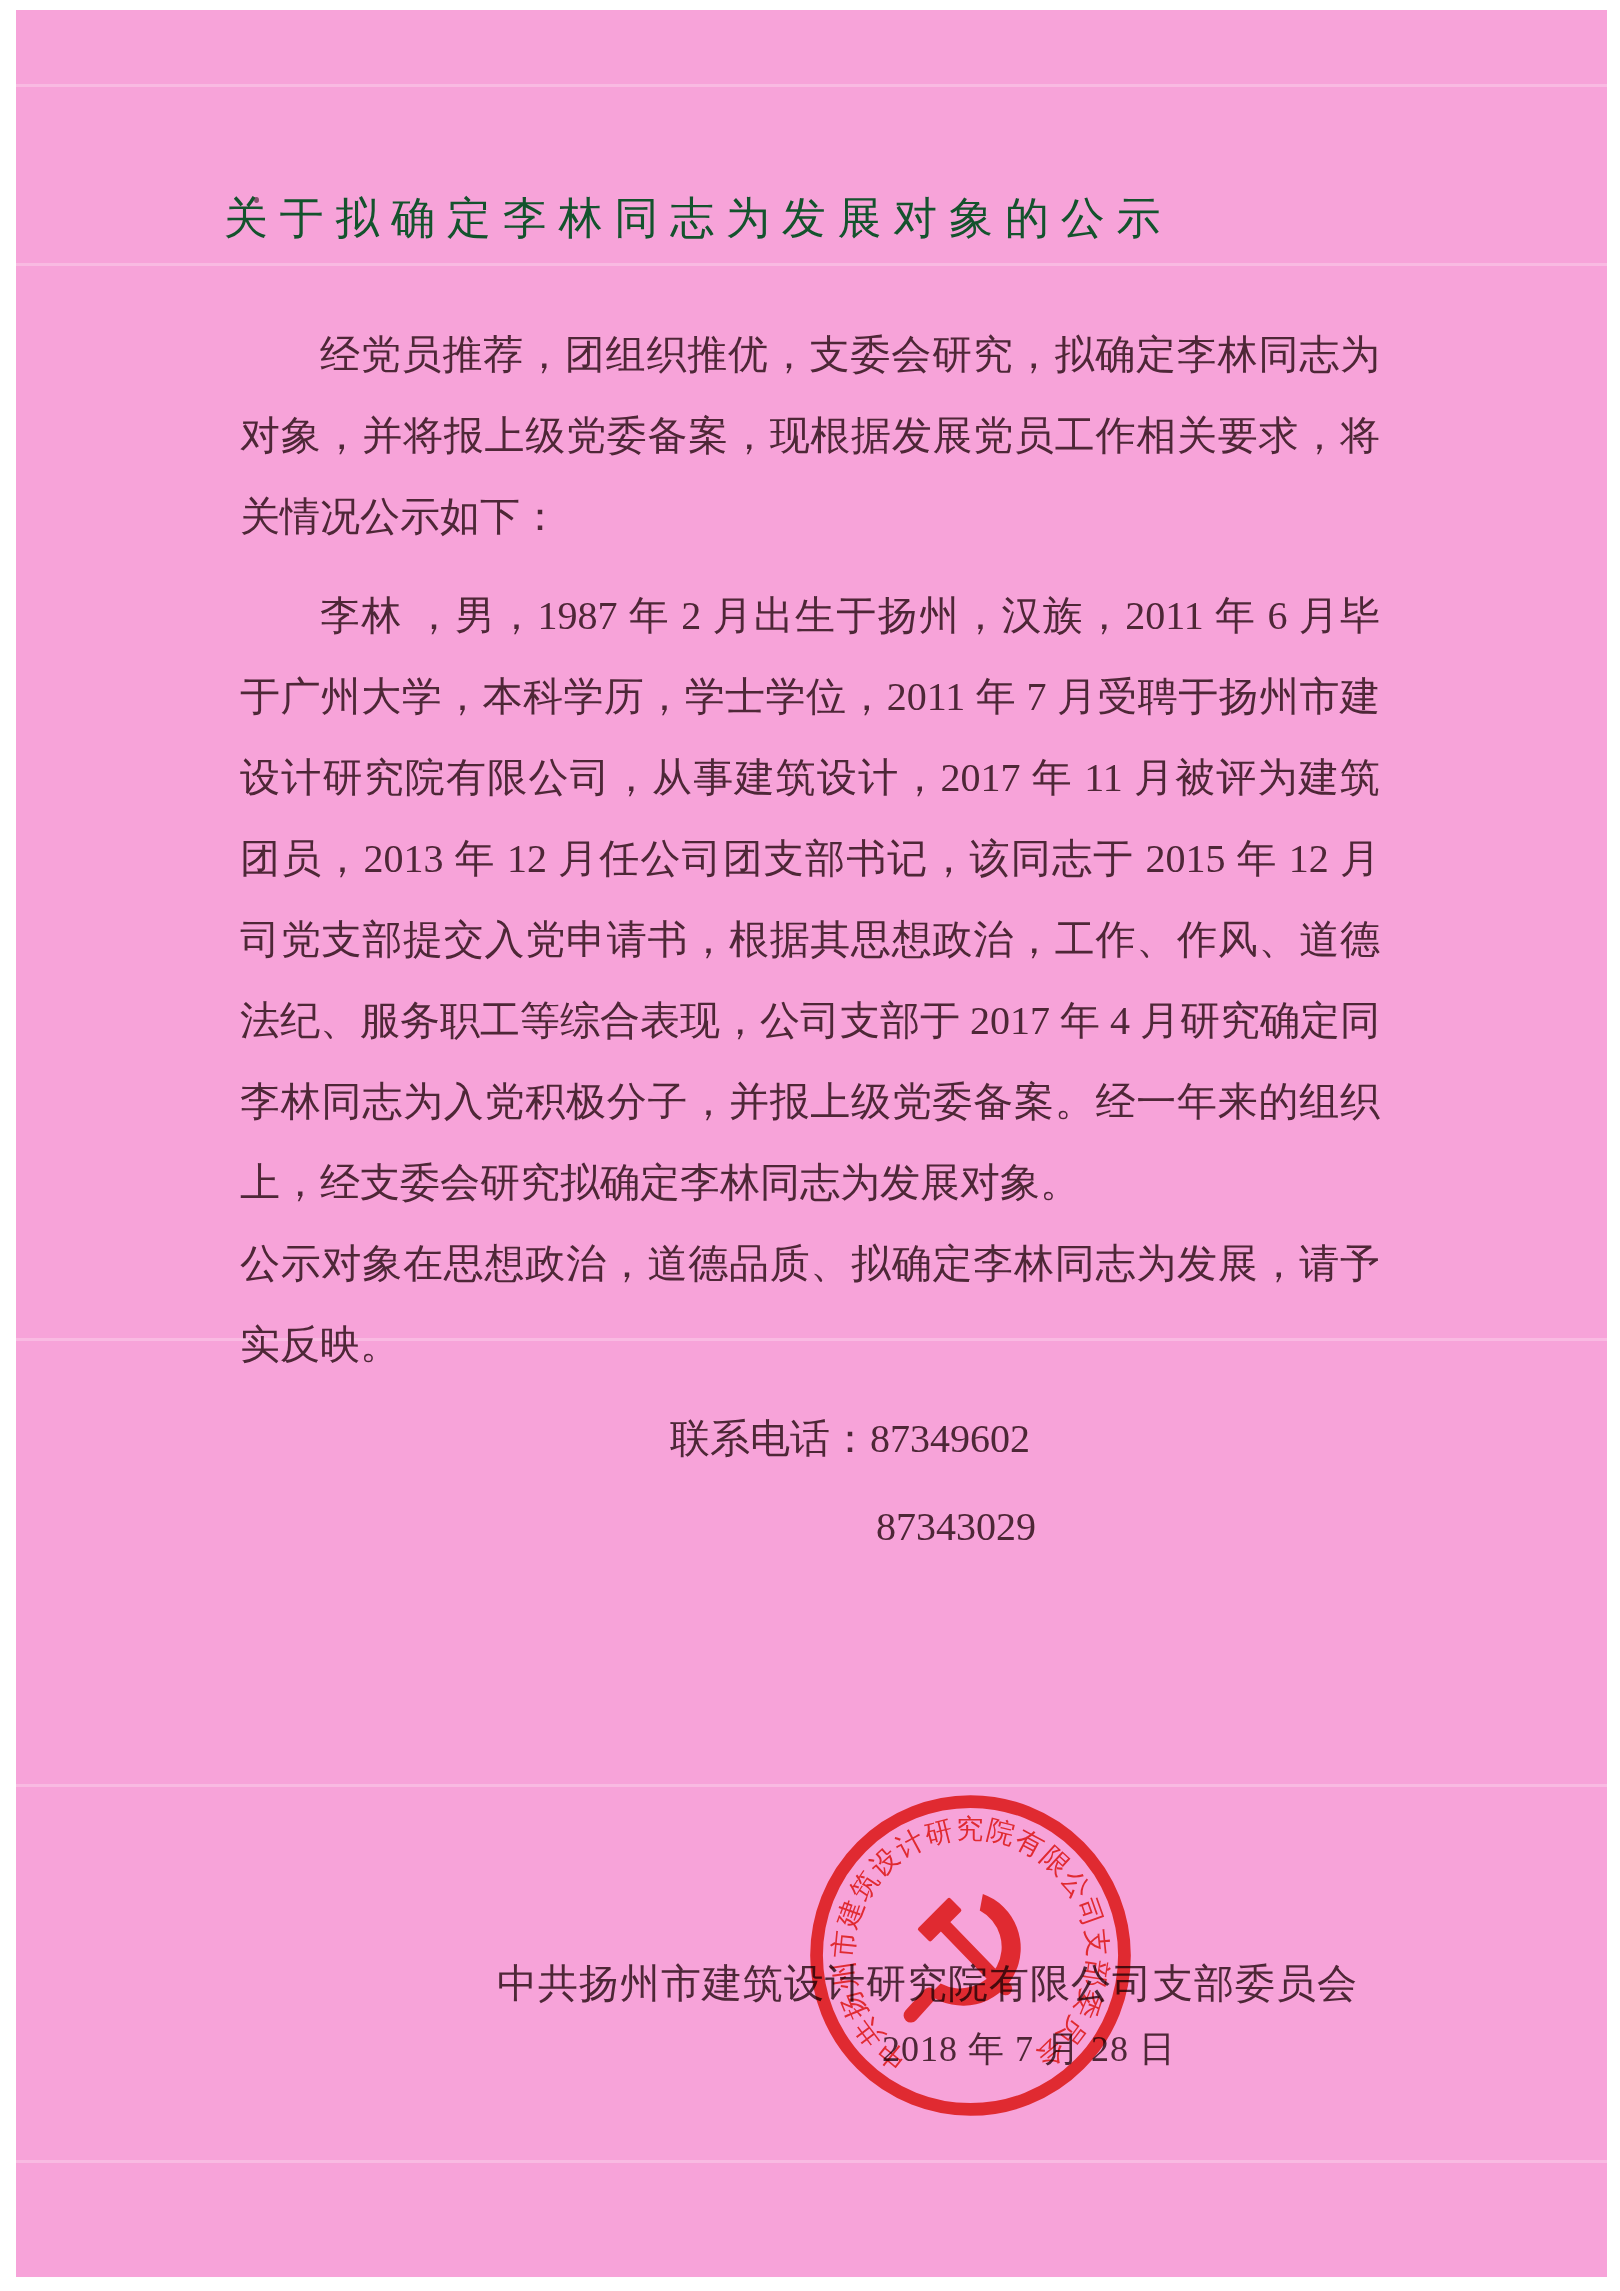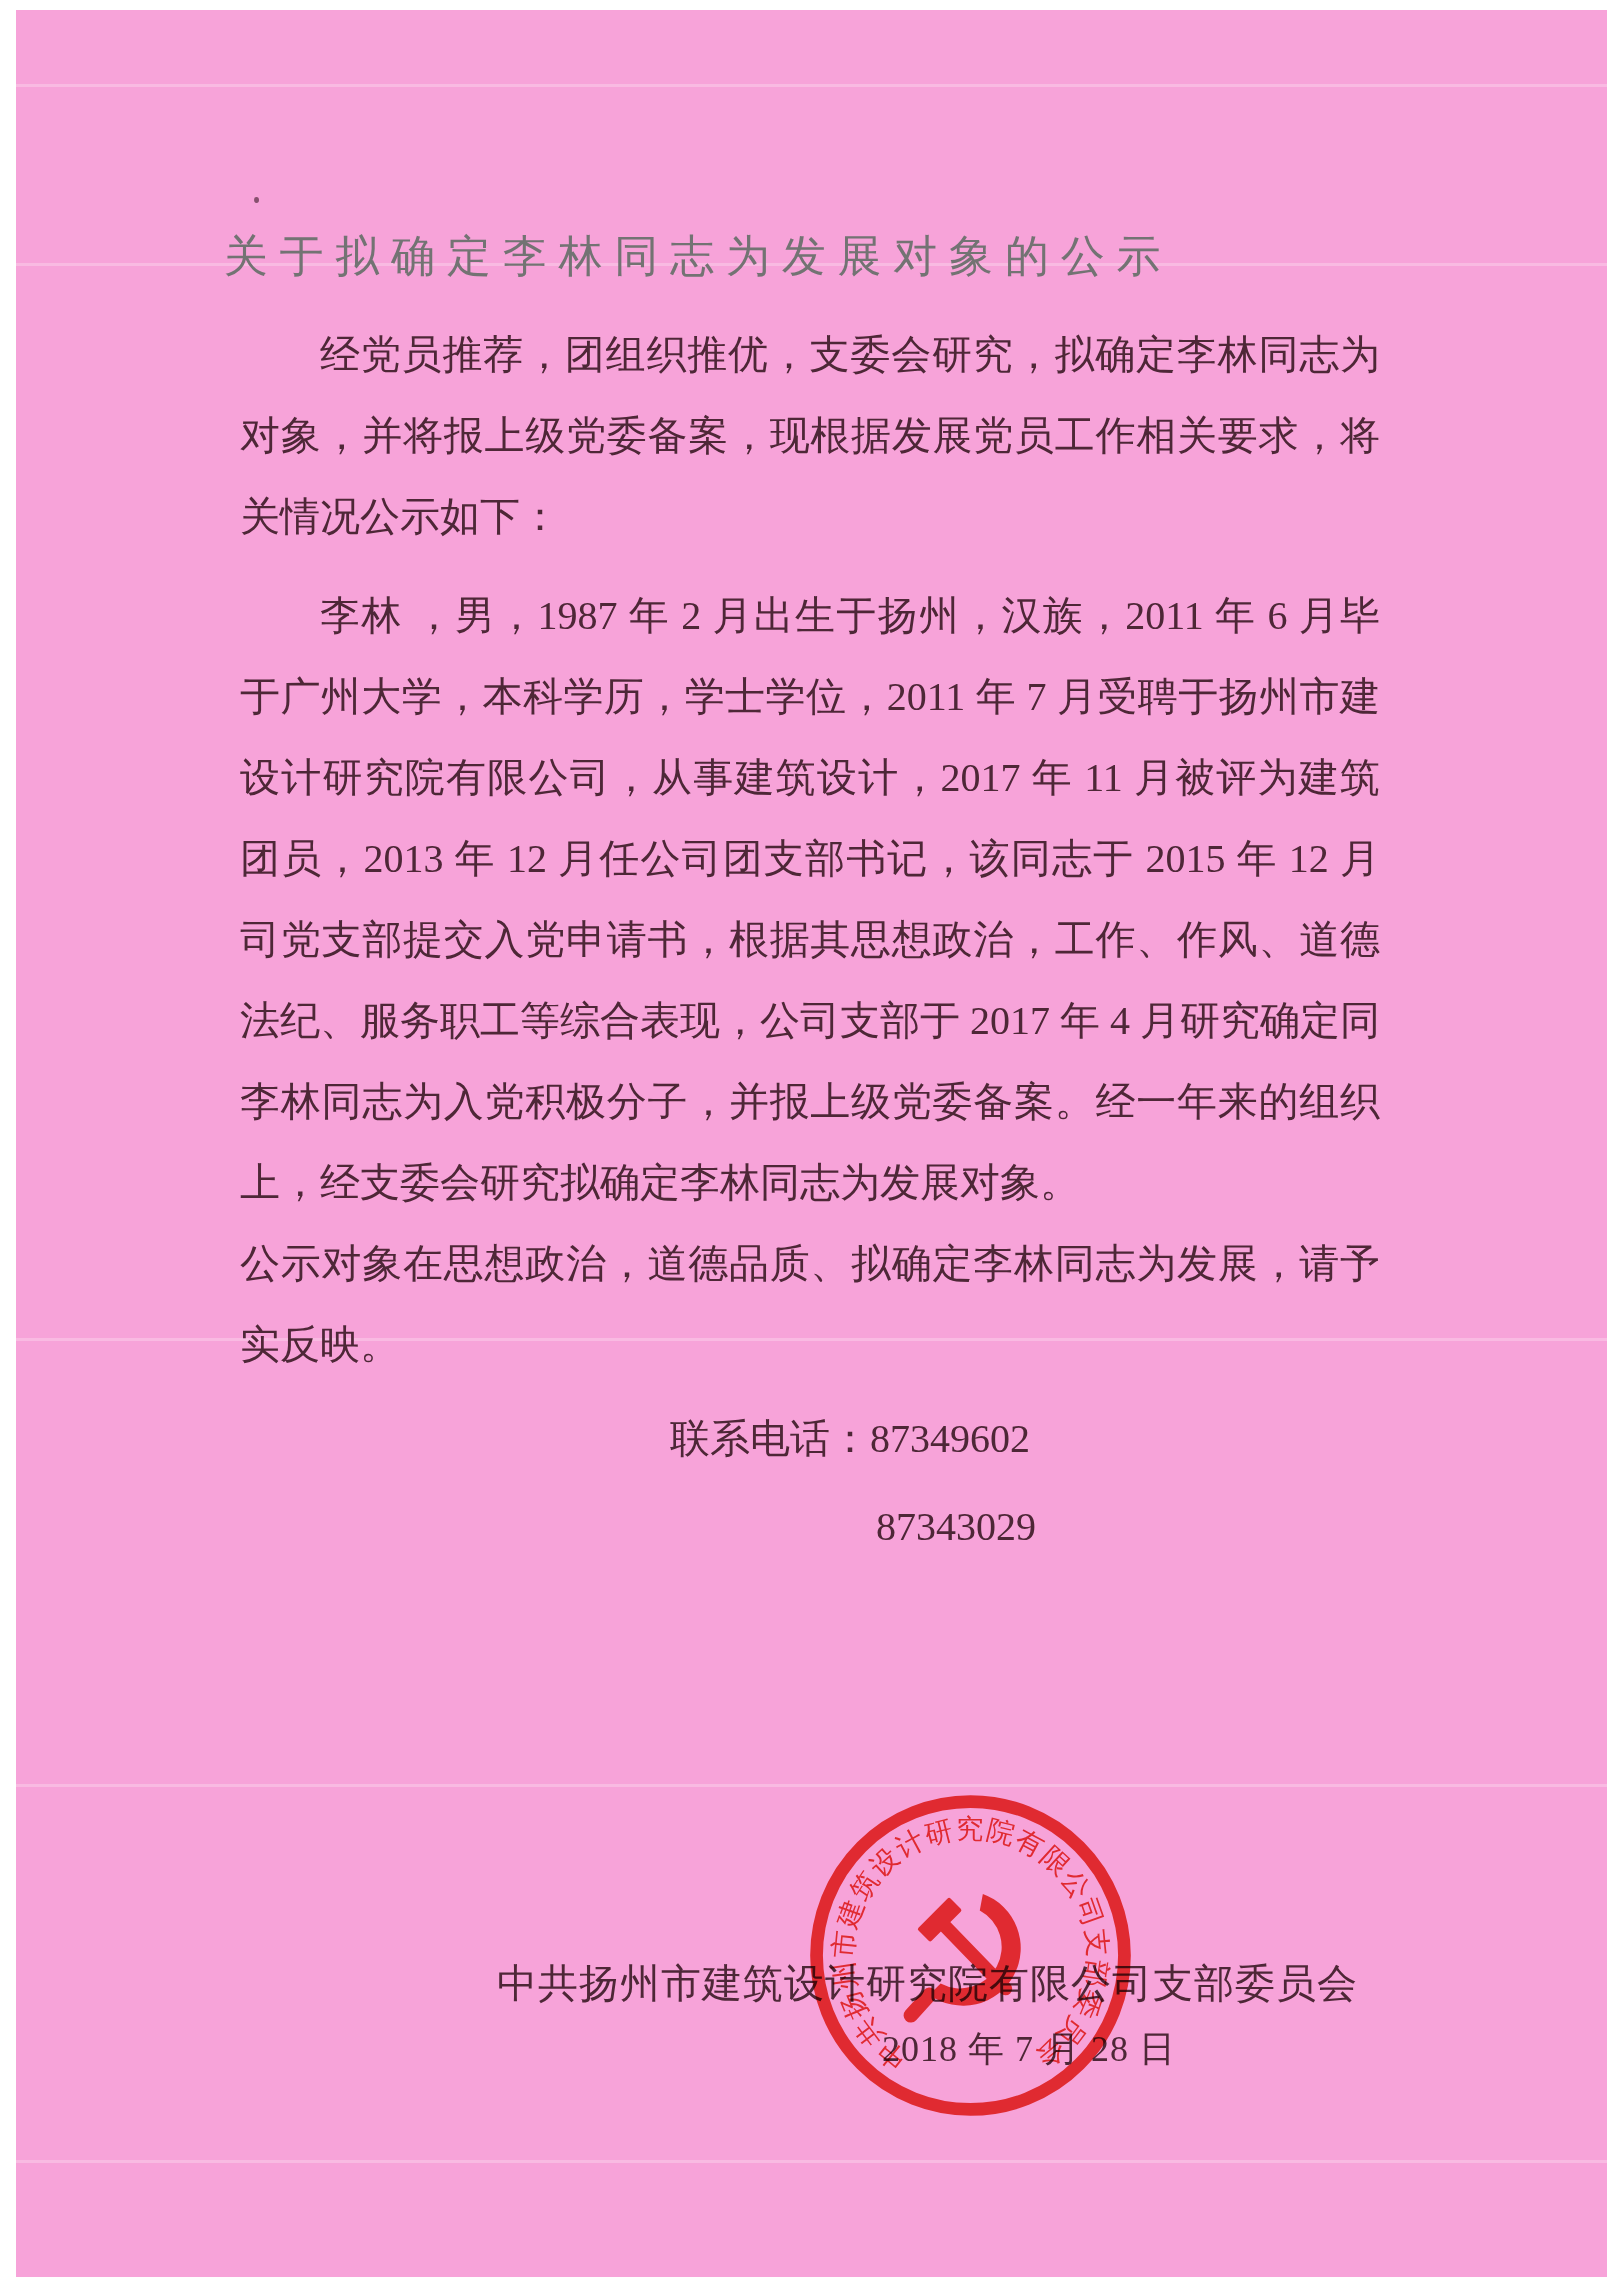--- a/index.html
+++ b/index.html
@@ -22,23 +22,22 @@
     background:rgba(255,255,255,0.25);
   }
   .speck{
     position:absolute;width:4.9px;height:5.9px;border-radius:50%;
     background:rgba(74,35,52,0.65);
   }
   .title{
     position:absolute;left:0;top:189px;width:1396px;
     text-align:center;
     font-size:44px;letter-spacing:11.8px;
-    color:#737373;
+    color:#14532d;
     white-space:nowrap;
-    margin-top:38px;
   }
   .textcol{
     position:absolute;left:240px;top:314px;width:1140px;
     font-size:40px;color:#4e2737;
   }
   .line{
     height:81px;line-height:81px;
     white-space:nowrap;
   }
   .line.fill{

